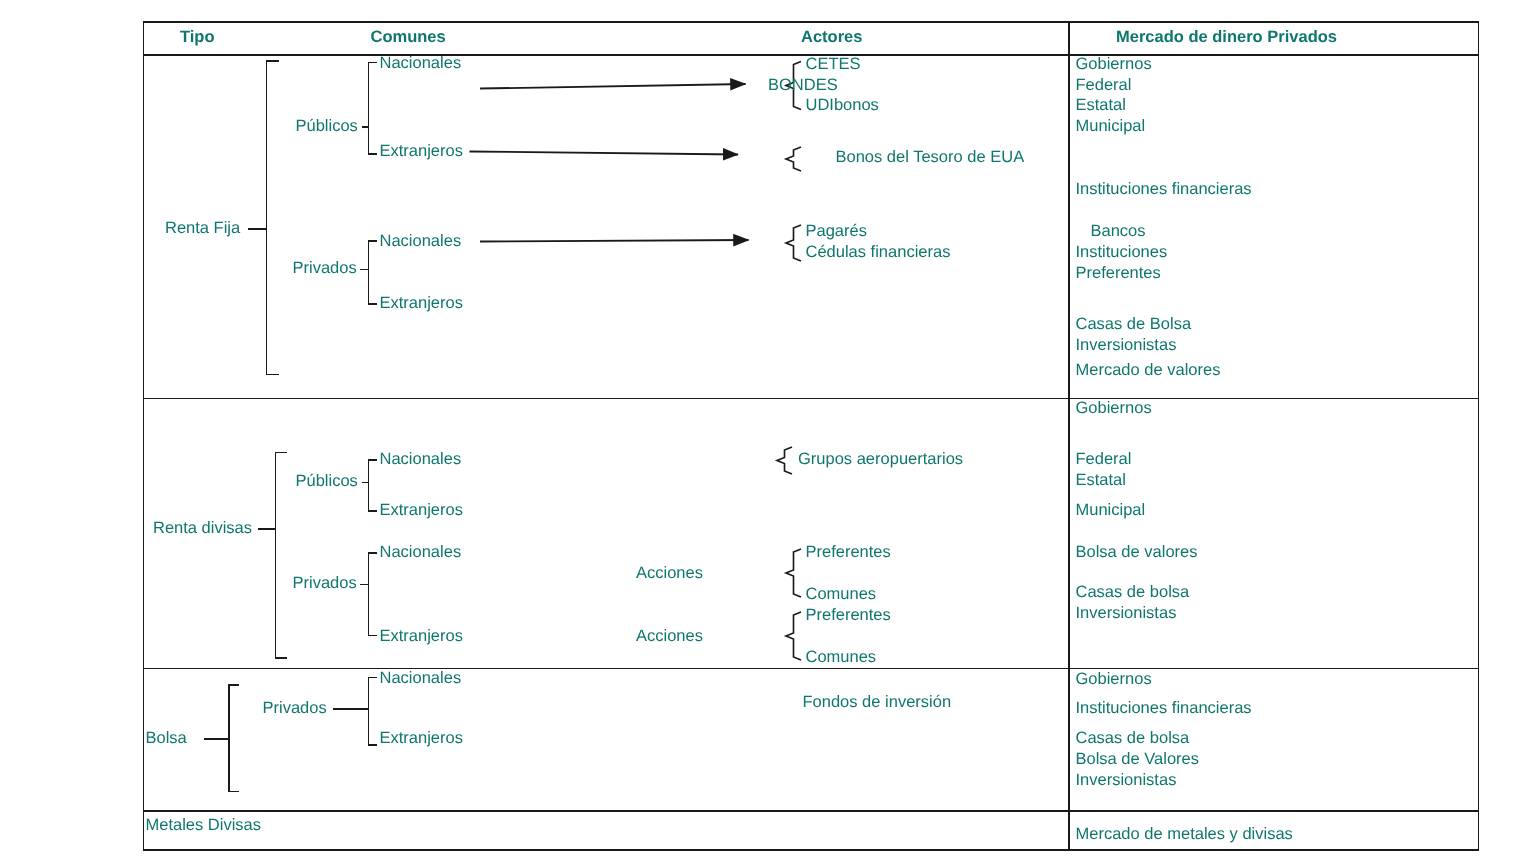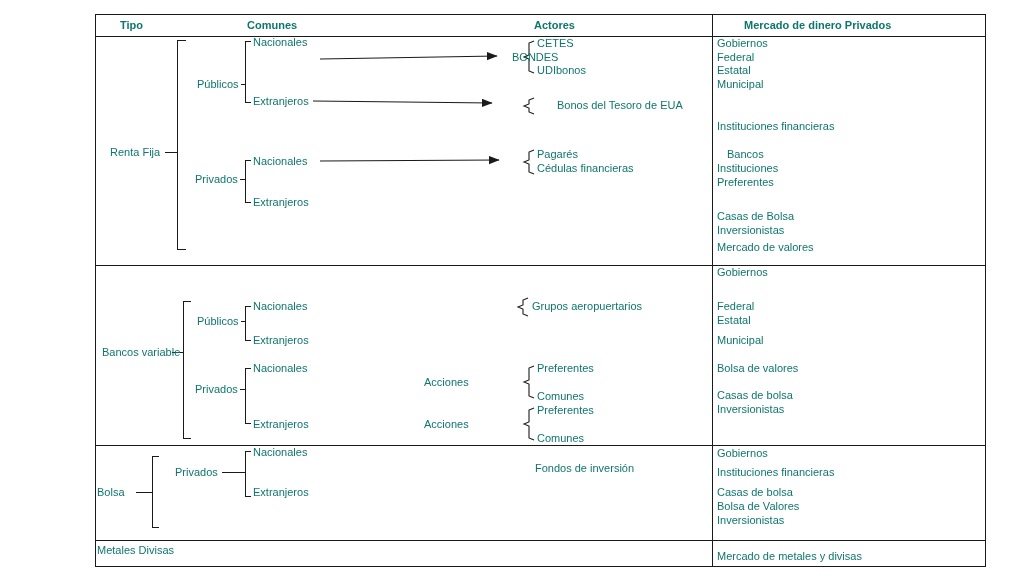--- a/index.html
+++ b/index.html
@@ -92,21 +92,21 @@
   <span class="t" style="left:717px;top:64px">Estatal</span>
   <span class="t" style="left:717px;top:78px">Municipal</span>
   <span class="t" style="left:717px;top:120px">Instituciones financieras</span>
   <span class="t" style="left:727px;top:148px">Bancos</span>
   <span class="t" style="left:717px;top:162px">Instituciones</span>
   <span class="t" style="left:717px;top:176px">Preferentes</span>
   <span class="t" style="left:717px;top:210px">Casas de Bolsa</span>
   <span class="t" style="left:717px;top:224px">Inversionistas</span>
   <span class="t" style="left:717px;top:241px">Mercado de valores</span>
 
-  <span class="t" style="left:102px;top:346px">Bancos variable</span>
+  <span class="t" style="left:102px;top:346px">Renta divisas</span>
   <span class="t" style="left:197px;top:315px">Públicos</span>
   <span class="t" style="left:195px;top:383px">Privados</span>
   <span class="t" style="left:253px;top:300px">Nacionales</span>
   <span class="t" style="left:253px;top:334px">Extranjeros</span>
   <span class="t" style="left:532px;top:300px">Grupos aeropuertarios</span>
   <span class="t" style="left:253px;top:362px">Nacionales</span>
   <span class="t" style="left:253px;top:418px">Extranjeros</span>
   <span class="t" style="left:424px;top:376px">Acciones</span>
   <span class="t" style="left:424px;top:418px">Acciones</span>
   <span class="t" style="left:537px;top:362px">Preferentes</span>

